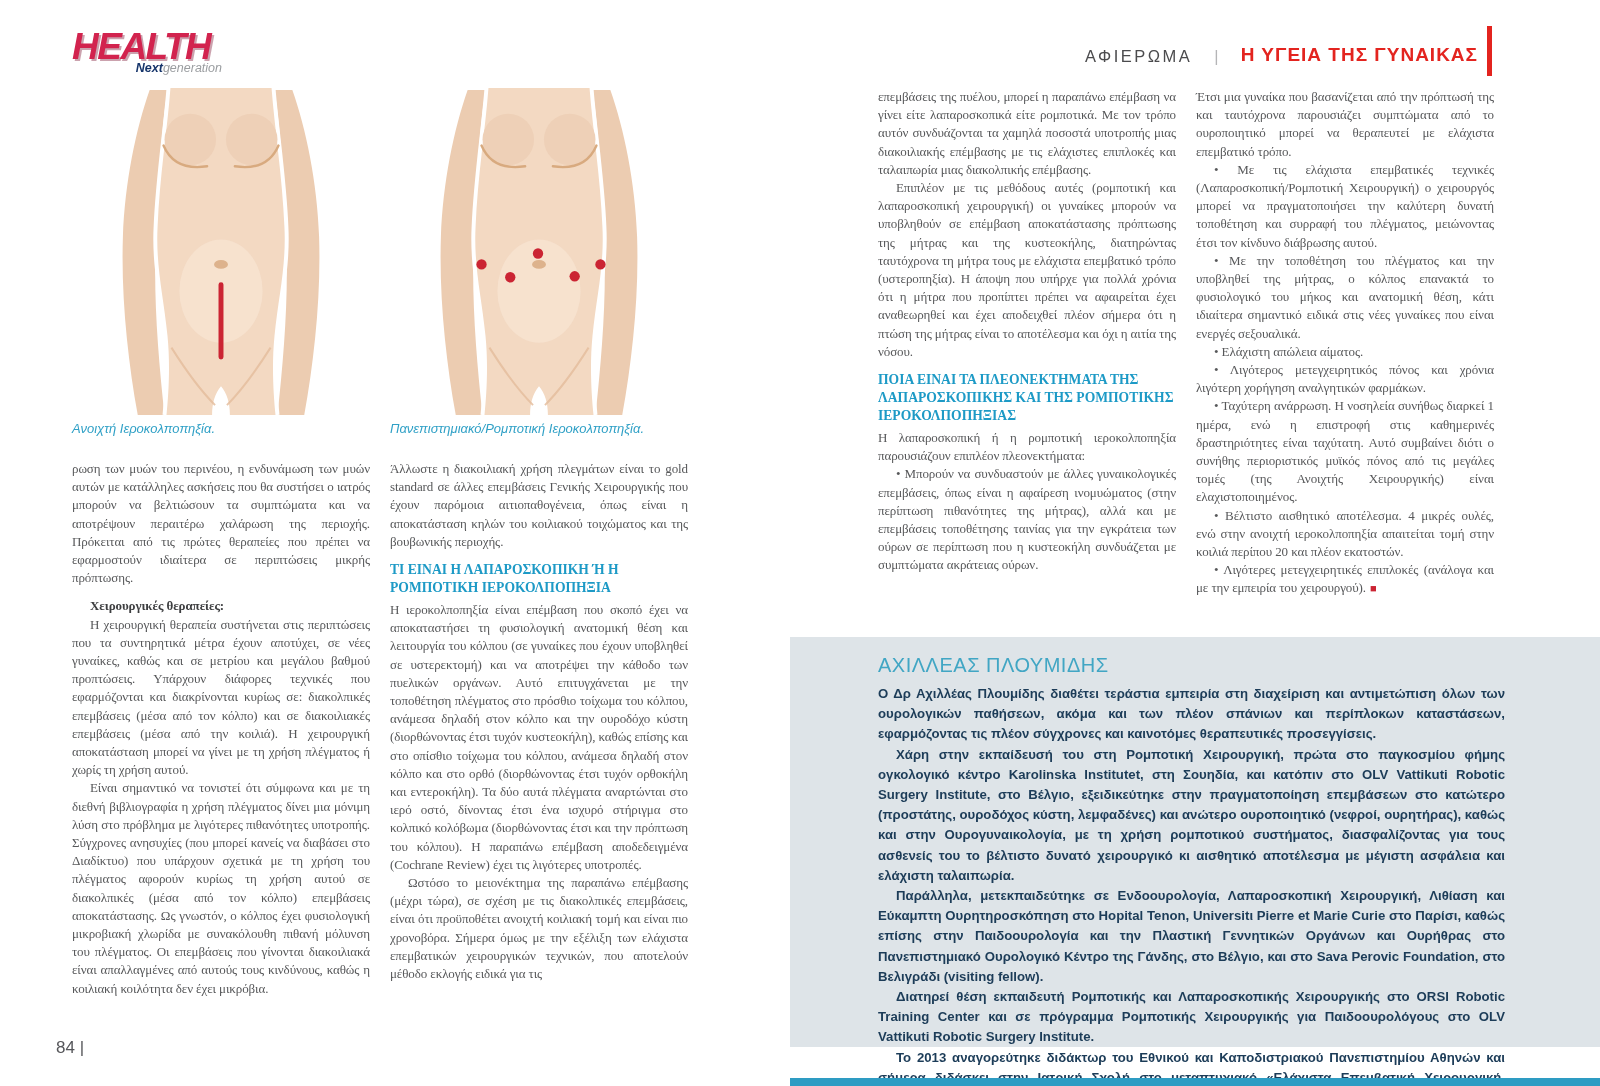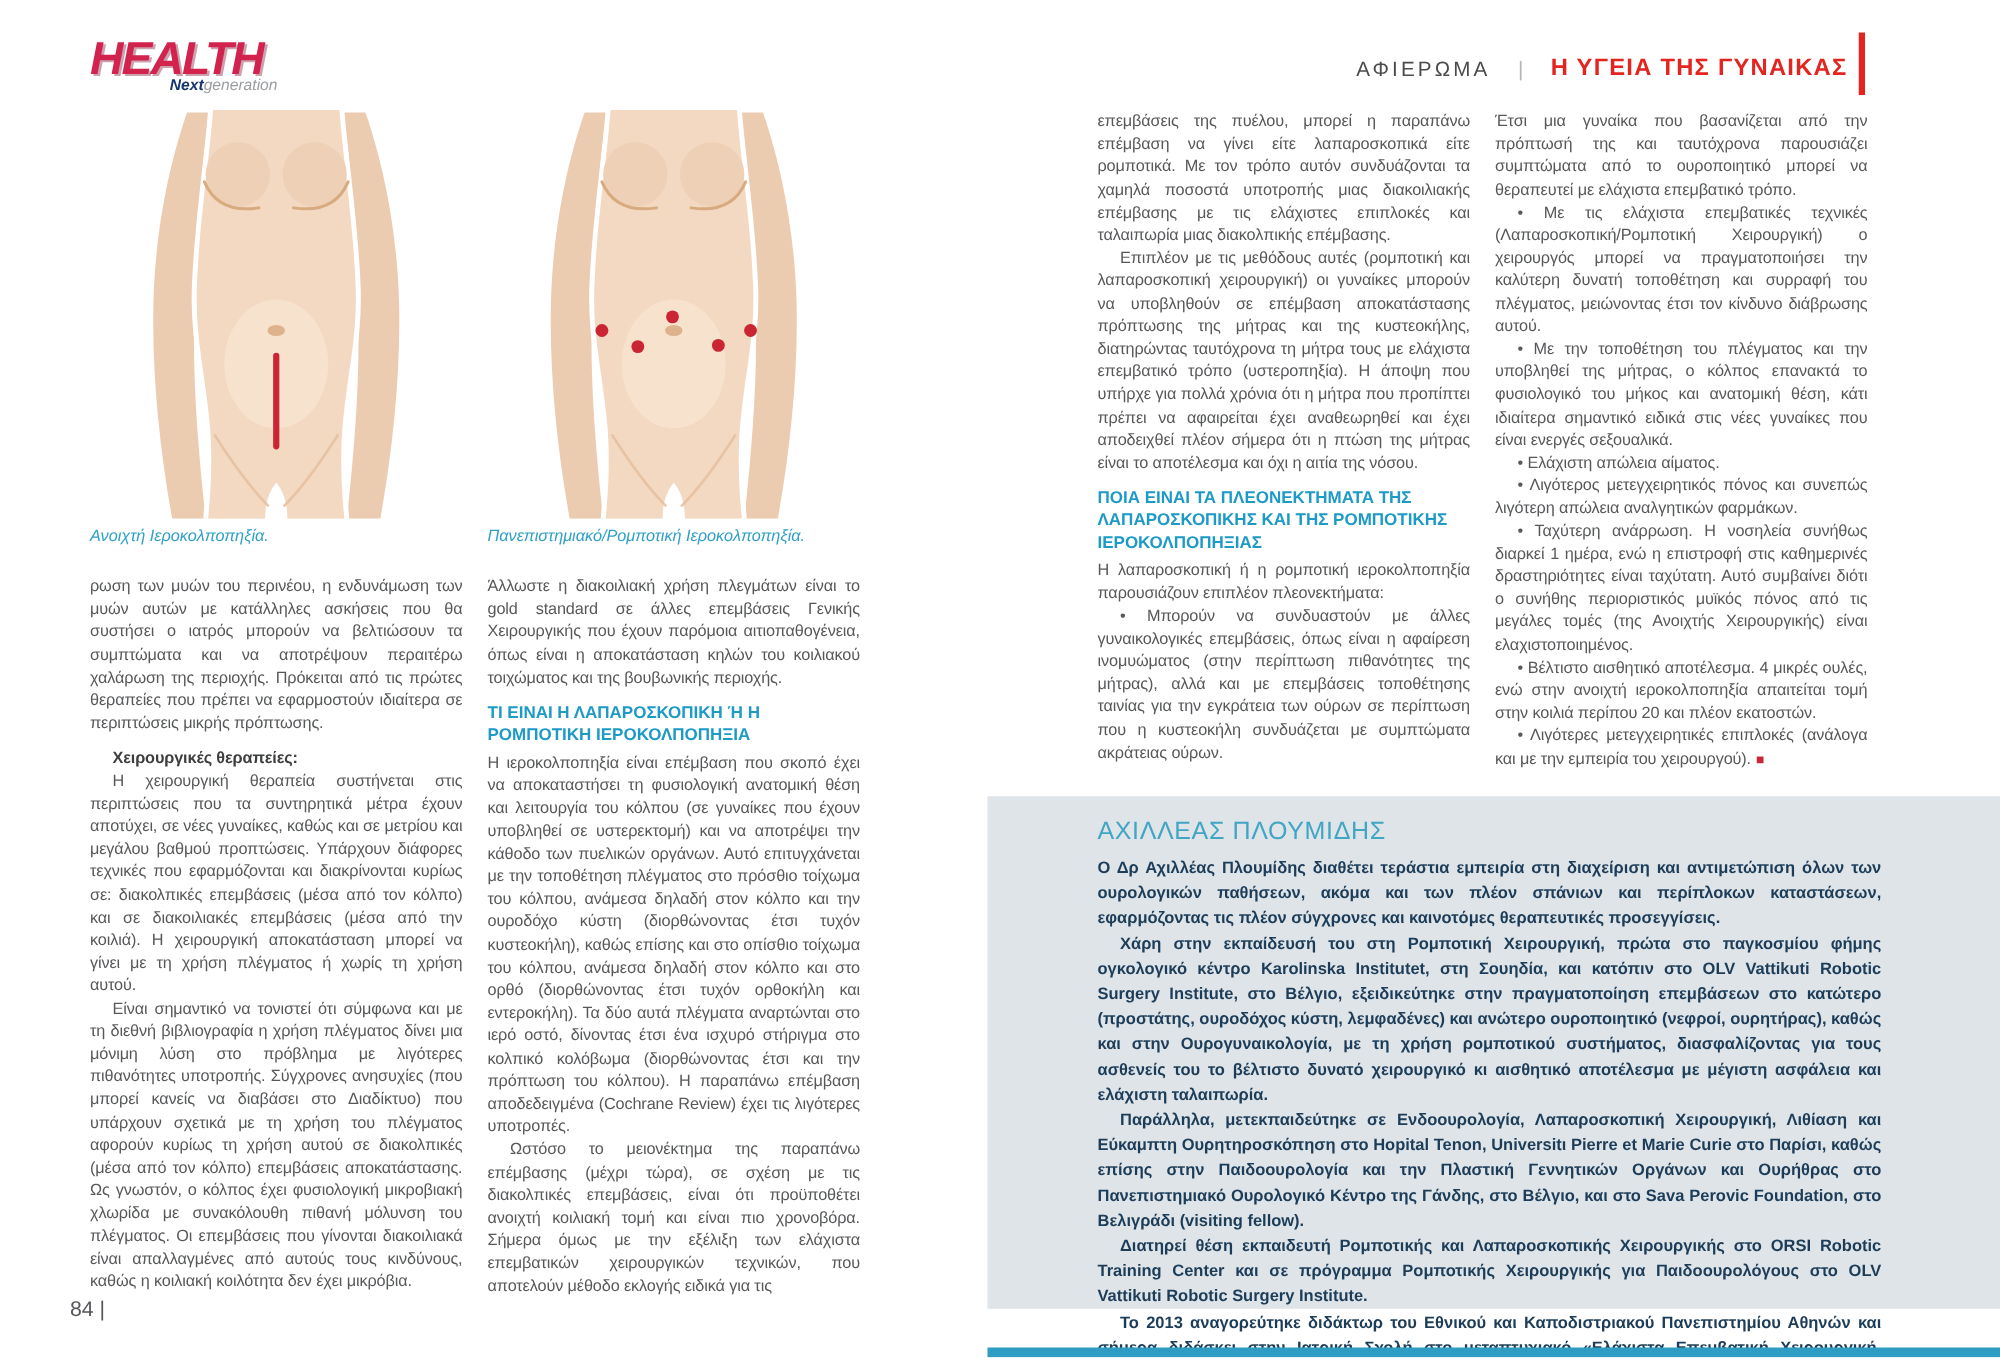--- a/index.html
+++ b/index.html
@@ -19,21 +19,21 @@
   .hdr-bar{position:absolute;top:26px;right:108px;width:5px;height:50px;background:#e3241f;}
 
   
   .fig{position:absolute;top:88px;width:298px;height:327px;}
   .fig svg{display:block;width:100%;height:100%;}
   .caption{position:absolute;top:421px;font-size:13px;font-style:italic;color:#2fa0c6;}
 
   
   .col{position:absolute;width:298px;font-size:13px;line-height:18.2px;color:#57585a;
        text-align:justify;letter-spacing:-0.1px;}
-  .col p{margin:0;}
+  .col p{margin:0;font-family:Liberation Serif, serif;}
   .ind{text-indent:18px;}
   .mt{margin-top:10px !important;}
   .subhead{font-weight:bold;color:#3d3e40;}
   .heading{color:#1d9ac6;font-weight:bold;font-size:13.6px;line-height:18px;
            text-align:left;letter-spacing:0;margin-bottom:4px !important;}
 
   #col1{left:72px;top:460px;}
   #col2{left:390px;top:460px;}
   #col3{left:878px;top:88px;}
   #col4{left:1196px;top:88px;}
@@ -134,21 +134,21 @@
     <p class="heading mt">ΠΟΙΑ ΕΙΝΑΙ ΤΑ ΠΛΕΟΝΕΚΤΗΜΑΤΑ ΤΗΣ ΛΑΠΑΡΟΣΚΟΠΙΚΗΣ ΚΑΙ ΤΗΣ ΡΟΜΠΟΤΙΚΗΣ ΙΕΡΟΚΟΛΠΟΠΗΞΙΑΣ</p>
     <p>Η λαπαροσκοπική ή η ρομποτική ιεροκολποπηξία παρουσιάζουν επιπλέον πλεονεκτήματα:</p>
     <p class="ind">• Μπορούν να συνδυαστούν με άλλες γυναικολογικές επεμβάσεις, όπως είναι η αφαίρεση ινομυώματος (στην περίπτωση πιθανότητες της μήτρας), αλλά και με επεμβάσεις τοποθέτησης ταινίας για την εγκράτεια των ούρων σε περίπτωση που η κυστεοκήλη συνδυάζεται με συμπτώματα ακράτειας ούρων.</p>
   </div>
 
   <div class="col" id="col4">
     <p>Έτσι μια γυναίκα που βασανίζεται από την πρόπτωσή της και ταυτόχρονα παρουσιάζει συμπτώματα από το ουροποιητικό μπορεί να θεραπευτεί με ελάχιστα επεμβατικό τρόπο.</p>
     <p class="ind">• Με τις ελάχιστα επεμβατικές τεχνικές (Λαπαροσκοπική/Ρομποτική Χειρουργική) ο χειρουργός μπορεί να πραγματοποιήσει την καλύτερη δυνατή τοποθέτηση και συρραφή του πλέγματος, μειώνοντας έτσι τον κίνδυνο διάβρωσης αυτού.</p>
     <p class="ind">• Με την τοποθέτηση του πλέγματος και την υποβληθεί της μήτρας, ο κόλπος επανακτά το φυσιολογικό του μήκος και ανατομική θέση, κάτι ιδιαίτερα σημαντικό ειδικά στις νέες γυναίκες που είναι ενεργές σεξουαλικά.</p>
     <p class="ind">• Ελάχιστη απώλεια αίματος.</p>
-    <p class="ind">• Λιγότερος μετεγχειρητικός πόνος και συνεπώς λιγότερη απώλεια αναλγητικών φαρμάκων.</p>
+    <p class="ind">• Λιγότερος μετεγχειρητικός πόνος και χρόνια λιγότερη χορήγηση αναλγητικών φαρμάκων.</p>
     <p class="ind">• Ταχύτερη ανάρρωση. Η νοσηλεία συνήθως διαρκεί 1 ημέρα, ενώ η επιστροφή στις καθημερινές δραστηριότητες είναι ταχύτατη. Αυτό συμβαίνει διότι ο συνήθης περιοριστικός μυϊκός πόνος από τις μεγάλες τομές (της Ανοιχτής Χειρουργικής) είναι ελαχιστοποιημένος.</p>
     <p class="ind">• Βέλτιστο αισθητικό αποτέλεσμα. 4 μικρές ουλές, ενώ στην ανοιχτή ιεροκολποπηξία απαιτείται τομή στην κοιλιά περίπου 20 και πλέον εκατοστών.</p>
     <p class="ind"><span>• Λιγότερες μετεγχειρητικές επιπλοκές (ανάλογα και με την εμπειρία του χειρουργού).</span><span class="endmark">■</span></p>
   </div>
 
   <div class="bio">
     <div class="bio-name">ΑΧΙΛΛΕΑΣ ΠΛΟΥΜΙΔΗΣ</div>
     <p>Ο Δρ Αχιλλέας Πλουμίδης διαθέτει τεράστια εμπειρία στη διαχείριση και αντιμετώπιση όλων των ουρολογικών παθήσεων, ακόμα και των πλέον σπάνιων και περίπλοκων καταστάσεων, εφαρμόζοντας τις πλέον σύγχρονες και καινοτόμες θεραπευτικές προσεγγίσεις.</p>
     <p class="ind">Χάρη στην εκπαίδευσή του στη Ρομποτική Χειρουργική, πρώτα στο παγκοσμίου φήμης ογκολογικό κέντρο Karolinska Institutet, στη Σουηδία, και κατόπιν στο OLV Vattikuti Robotic Surgery Institute, στο Βέλγιο, εξειδικεύτηκε στην πραγματοποίηση επεμβάσεων στο κατώτερο (προστάτης, ουροδόχος κύστη, λεμφαδένες) και ανώτερο ουροποιητικό (νεφροί, ουρητήρας), καθώς και στην Ουρογυναικολογία, με τη χρήση ρομποτικού συστήματος, διασφαλίζοντας για τους ασθενείς του το βέλτιστο δυνατό χειρουργικό κι αισθητικό αποτέλεσμα με μέγιστη ασφάλεια και ελάχιστη ταλαιπωρία.</p>
     <p class="ind">Παράλληλα, μετεκπαιδεύτηκε σε Ενδοουρολογία, Λαπαροσκοπική Χειρουργική, Λιθίαση και Εύκαμπτη Ουρητηροσκόπηση στο Hopital Tenon, Universitι Pierre et Marie Curie στο Παρίσι, καθώς επίσης στην Παιδοουρολογία και την Πλαστική Γεννητικών Οργάνων και Ουρήθρας στο Πανεπιστημιακό Ουρολογικό Κέντρο της Γάνδης, στο Βέλγιο, και στο Sava Perovic Foundation, στο Βελιγράδι (visiting fellow).</p>

